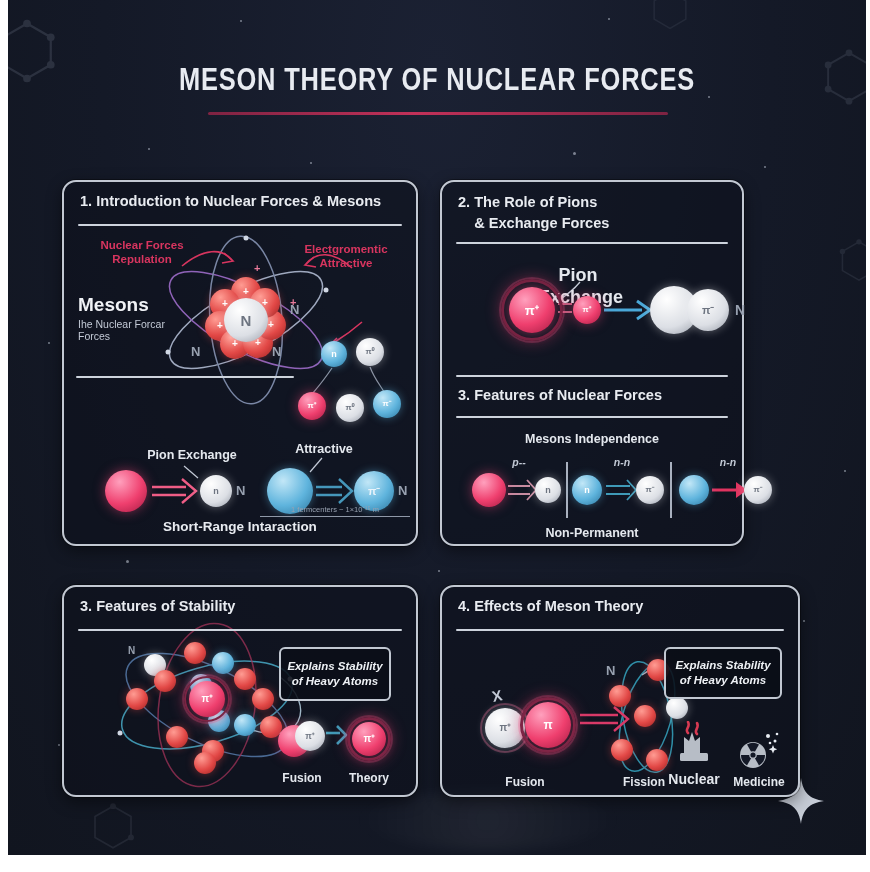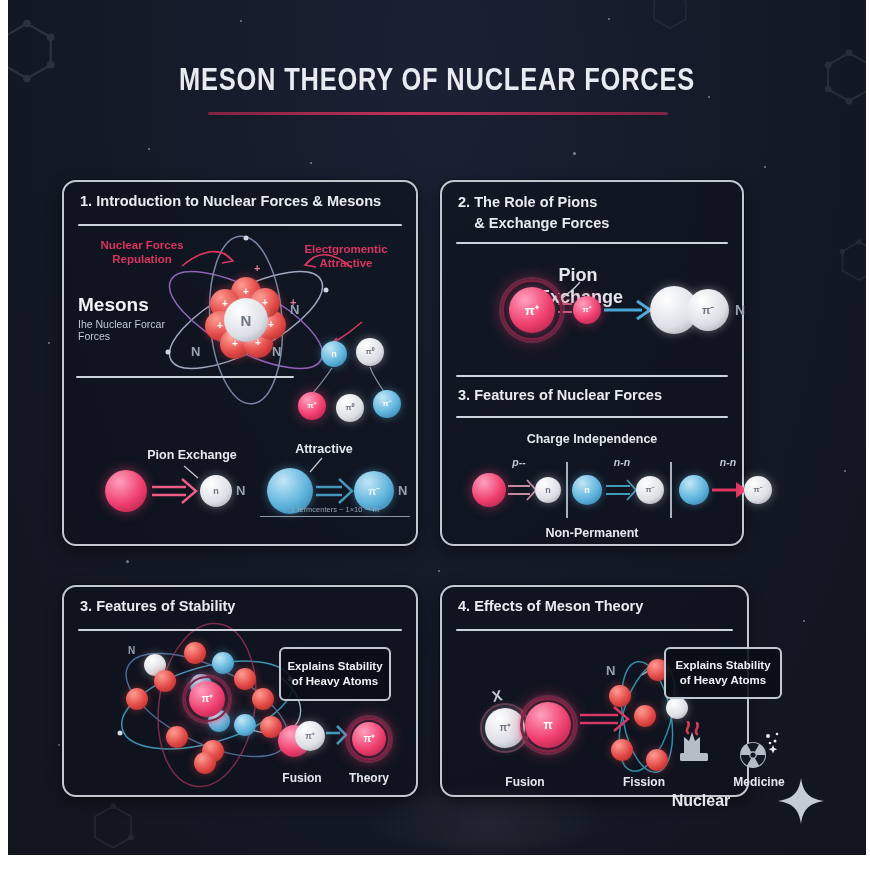--- a/index.html
+++ b/index.html
@@ -31,21 +31,21 @@
           font-weight:bold; color:#fff; line-height:1; }
   .b-red   { background:radial-gradient(circle at 35% 28%, #ff9c93, #e24846 55%, #9c2323); box-shadow:0 0 8px rgba(226,72,70,0.45); }
   .b-pink  { background:radial-gradient(circle at 35% 28%, #ffa0bd, #ef3f6e 55%, #a31b42); box-shadow:0 0 12px rgba(240,70,120,0.5); }
   .b-blue  { background:radial-gradient(circle at 35% 28%, #c2e7f7, #5fb4dd 55%, #2b759e); box-shadow:0 0 9px rgba(95,180,221,0.45); }
   .b-white { background:radial-gradient(circle at 35% 28%, #ffffff, #dcdfe5 60%, #949aa6); color:#6d7480; box-shadow:0 0 10px rgba(255,255,255,0.35); }
   .ring { position:absolute; border-radius:50%; border:3px solid #70213f;
           box-shadow:0 0 0 2px rgba(240,80,130,0.25), 0 0 16px rgba(240,70,120,0.45); }
   .vdiv { position:absolute; width:2px; background:#a9b1bf; }
   .callout { position:absolute; border:2px solid #c2c8d2; border-radius:6px; background:rgba(10,14,23,0.88);
              color:#eef1f5; font-weight:bold; font-size:11.5px; text-align:center; white-space:pre-line;
-             display:flex; align-items:center; justify-content:center; line-height:1.3; }
+             display:flex; align-items:center; justify-content:center; line-height:1.3;font-style:italic; }
   .psvg { position:absolute; left:0; top:0; }
   .note { position:absolute; font-size:7.5px; color:#98a1b0; text-align:center;
           border-bottom:1.5px solid #8f98a8; padding-bottom:2px; }
   .body-text { position:absolute; font-size:10.5px; color:#b9c1cf; line-height:1.4; }
   .footer { position:absolute; left:0; right:0; text-align:center; color:#e8ebf0; font-weight:bold; font-size:13.5px; }
 </style>
 </head>
 <body>
 
 <div class="page">
@@ -168,20 +168,21 @@
       <div class="ball b-pink" style="left:41px;top:288px;width:42px;height:42px;"></div>
       <div class="ball b-white" style="left:136px;top:293px;width:32px;height:32px;font-size:9px;">n</div>
       <div class="lbl gylbl" style="left:172px;top:301px;font-size:13px;">N</div>
 
       <div class="lbl whlbl" style="left:210px;top:260px;width:100px;">Attractive</div>
       <div class="ball b-blue" style="left:203px;top:286px;width:46px;height:46px;"></div>
       <div class="ball b-blue" style="left:290px;top:289px;width:40px;height:40px;font-size:11px;color:#eaf4fb;">π⁻</div>
       <div class="lbl gylbl" style="left:334px;top:301px;font-size:13px;">N</div>
       <div class="note" style="left:196px;top:322px;width:150px;">1 fermcenters ~ 1×10⁻¹⁵ m</div>
 
+      <div class="footer" style="top:337px;">Short-Range Intaraction</div>
     </div>
 
     <div class="panel" style="left:432px;top:180px;width:304px;height:366px;">
       <svg class="psvg" width="356" height="366" viewBox="0 0 356 366" fill="none">
         <path d="M138 100 C130 110 122 115 114 120" stroke="#c3cad6" stroke-width="1.3"></path>
         <path d="M116 122 H130 M116 130 H130" stroke="#b8607e" stroke-width="2"></path>
         <path d="M162 128 H200" stroke="#4aa8d8" stroke-width="3"></path>
         <path d="M195 119 L208 128 L195 137" stroke="#4aa8d8" stroke-width="3"></path>
         <path d="M66 304 H88 M66 312 H88" stroke="#c78ba0" stroke-width="1.8"></path>
         <path d="M85 298 L94 308 L85 318" stroke="#c78ba0" stroke-width="1.8"></path>
@@ -201,21 +202,21 @@
       <div class="ball b-pink" style="left:67px;top:105px;width:46px;height:46px;font-size:13px;">π⁺</div>
       <div class="ball b-pink" style="left:131px;top:114px;width:28px;height:28px;font-size:8px;">π⁺</div>
       <div class="ball b-white" style="left:208px;top:104px;width:48px;height:48px;"></div>
       <div class="ball b-white" style="left:245px;top:107px;width:42px;height:42px;font-size:11px;">π⁻</div>
       <div class="lbl gylbl" style="left:293px;top:120px;font-size:14px;">N</div>
 
       <div class="hline" style="left:14px;right:14px;top:193px;"></div>
       <div class="phead" style="top:204px;">3. Features of Nuclear Forces</div>
       <div class="hline" style="left:14px;right:14px;top:234px;"></div>
 
-      <div class="lbl whlbl" style="left:0;right:0;top:250px;">Charge Independence</div>
+      <div class="lbl whlbl" style="left:0;right:0;top:250px;">Mesons Independence</div>
 
       <div class="lbl" style="left:52px;top:274px;width:50px;font-size:10.5px;font-style:italic;color:#c3cad6;">p--</div>
       <div class="ball b-pink" style="left:30px;top:291px;width:34px;height:34px;font-size:9px;"></div>
       <div class="ball b-white" style="left:93px;top:295px;width:26px;height:26px;font-size:9px;">n</div>
       <div class="vdiv" style="left:124px;top:280px;height:56px;"></div>
 
       <div class="lbl" style="left:155px;top:274px;width:50px;font-size:10.5px;font-style:italic;color:#c3cad6;">n-n</div>
       <div class="ball b-blue" style="left:130px;top:293px;width:30px;height:30px;font-size:9px;">n</div>
       <div class="ball b-white" style="left:194px;top:294px;width:28px;height:28px;font-size:8px;">π⁻</div>
       <div class="vdiv" style="left:228px;top:280px;height:56px;"></div>
@@ -266,21 +267,21 @@
 
       <div class="ball b-pink" style="left:214px;top:138px;width:32px;height:32px;"></div>
       <div class="ball b-white" style="left:231px;top:134px;width:30px;height:30px;font-size:8.5px;">π⁺</div>
       <div class="ring" style="left:283px;top:130px;width:44px;height:44px;"></div>
       <div class="ball b-pink" style="left:288px;top:135px;width:34px;height:34px;font-size:10px;">π⁺</div>
 
       <div class="lbl whlbl" style="left:203px;top:184px;width:70px;font-size:12px;">Fusion</div>
       <div class="lbl whlbl" style="left:270px;top:184px;width:70px;font-size:12px;">Theory</div>
     </div>
 
-    <div class="panel" style="left:432px;top:585px;width:309px;height:212px;">
+    <div class="panel" style="left:432px;top:585px;width:360px;height:212px;">
       <svg class="psvg" width="360" height="212" viewBox="0 0 360 212" fill="none">
         <ellipse cx="205" cy="130" rx="24" ry="56" transform="rotate(-10 205 130)" stroke="#2f8fa8" stroke-width="1.5"></ellipse>
         <ellipse cx="205" cy="130" rx="24" ry="56" transform="rotate(16 205 130)" stroke="#2f8fa8" stroke-width="1.5"></ellipse>
         <path d="M138 128 H176 M138 136 H176" stroke="#d83a68" stroke-width="2.4"></path>
         <path d="M172 120 L186 132 L172 144" stroke="#d83a68" stroke-width="2.4"></path>
         <path d="M200 88 C208 82 214 80 221 79" stroke="#9fb6c6" stroke-width="1.3"></path>
       </svg>
 
       <div class="phead">4. Effects of Meson Theory</div>
       <div class="hline" style="left:14px;right:14px;top:42px;"></div>
@@ -318,18 +319,18 @@
         <path d="M38 18 l1.2 3 3 1.2 -3 1.2 -1.2 3 -1.2 -3 -3 -1.2 3 -1.2 Z" fill="#e8ecf2"></path>
         <circle cx="18" cy="28" r="13" fill="#b7bdc6"></circle>
         <path d="M18 28 L12 17.6 A12 12 0 0 1 24 17.6 Z" fill="#141927"></path>
         <path d="M18 28 L12 17.6 A12 12 0 0 1 24 17.6 Z" fill="#141927" transform="rotate(120 18 28)"></path>
         <path d="M18 28 L12 17.6 A12 12 0 0 1 24 17.6 Z" fill="#141927" transform="rotate(240 18 28)"></path>
         <circle cx="18" cy="28" r="3.2" fill="#141927" stroke="#b7bdc6" stroke-width="1.2"></circle>
       </svg>
 
       <div class="lbl whlbl" style="left:48px;top:188px;width:70px;font-size:12px;">Fusion</div>
       <div class="lbl whlbl" style="left:167px;top:188px;width:70px;font-size:12px;">Fission</div>
-      <div class="lbl whlbl" style="left:217px;top:204px;width:70px;font-size:16px;margin-left:7px;">Nuclear</div>
+      <div class="lbl whlbl" style="left:217px;top:184px;width:70px;font-size:14px;">Nuclear</div>
       <div class="lbl whlbl" style="left:282px;top:188px;width:70px;font-size:12px;">Medicine</div>
     </div>
 
   </div>
 </div>
 
 </body></html>

